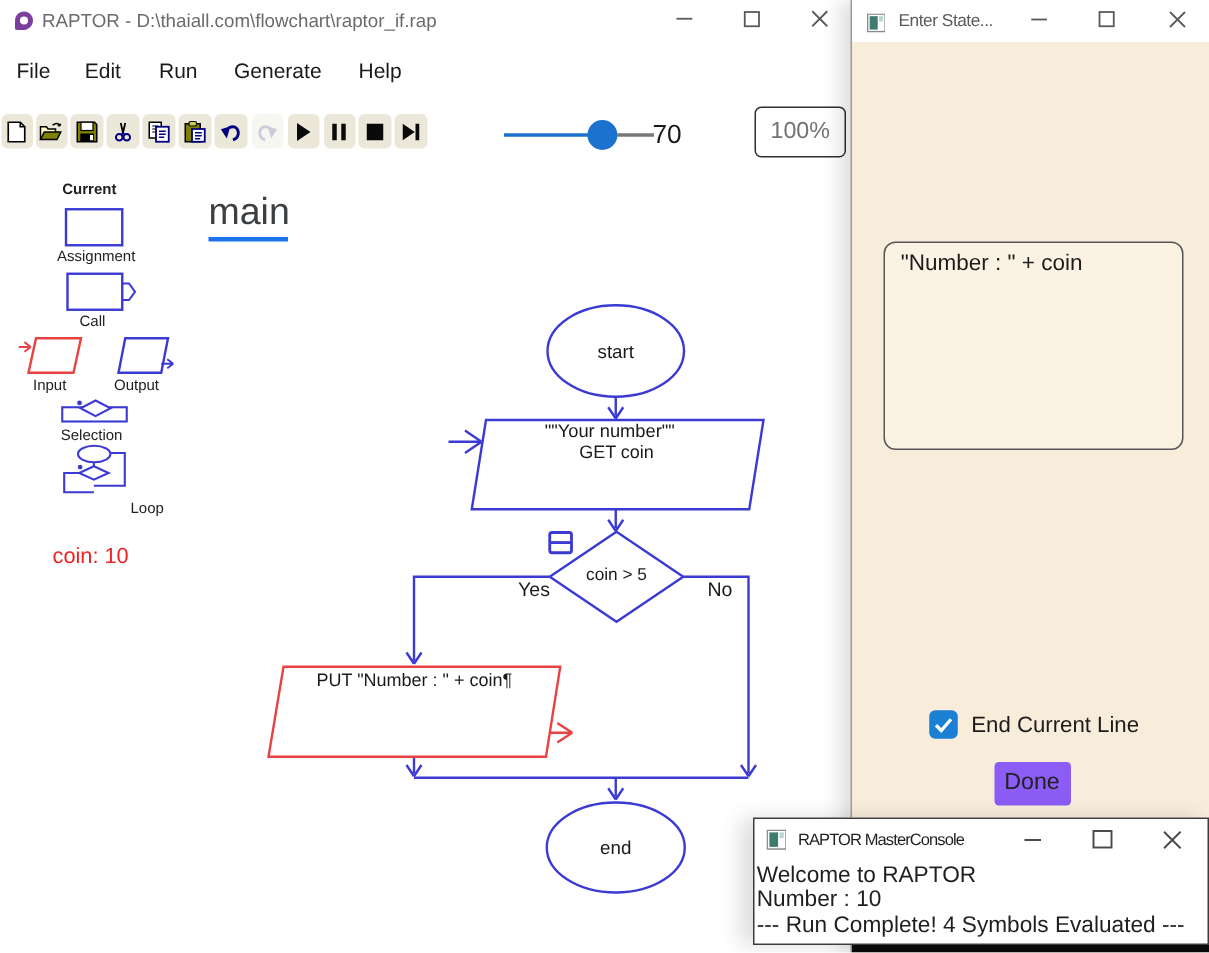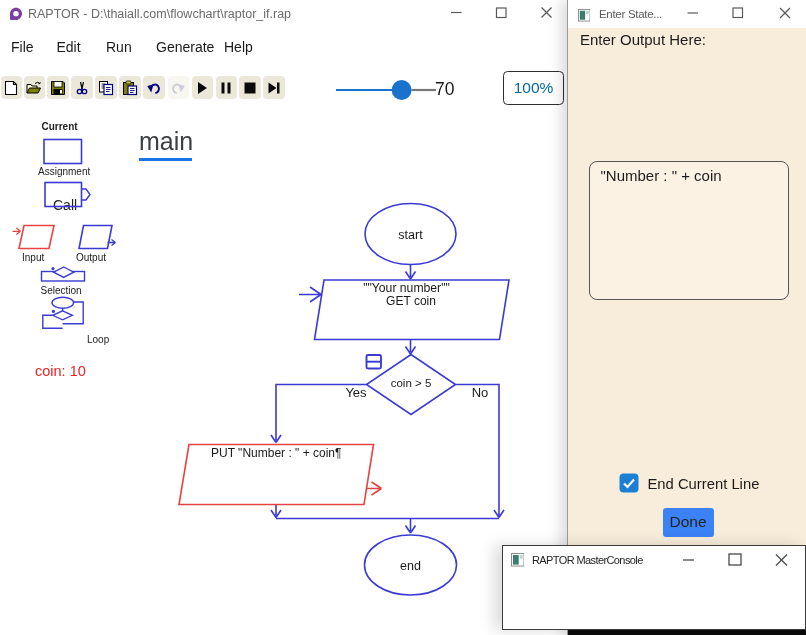--- a/index.html
+++ b/index.html
@@ -26,21 +26,21 @@
   <line x1="3" y1="12.5" x2="13.5" y2="12.5" stroke="#5a5a5a" stroke-width="1.2"></line>
   <rect x="48.5" y="8" width="9.5" height="9.5" fill="none" stroke="#5a5a5a" stroke-width="1.2"></rect>
   <line x1="93.5" y1="7.5" x2="103.5" y2="17.5" stroke="#5a5a5a" stroke-width="1.2"></line>
   <line x1="103.5" y1="7.5" x2="93.5" y2="17.5" stroke="#5a5a5a" stroke-width="1.2"></line>
 </svg>
 
 <div class="menu" style="left:11px;">File</div>
 <div class="menu" style="left:56.5px;text-align:center;">Edit</div>
 <div class="menu" style="left:106px;">Run</div>
 <div class="menu" style="left:156px;">Generate</div>
-<div class="menu" style="left:224px;">Help</div>
+<div class="menu" style="left:239px;">Help</div>
 
 <div class="tb" style="left:0.5px">
  <svg width="16" height="16" viewBox="0 0 16 16">
         <path d="M2.5 1.5 h8 l3 3 v10 h-11 Z" fill="#fff" stroke="#000" stroke-width="1.1"></path>
         <path d="M10.5 1.5 v3 h3" fill="none" stroke="#000" stroke-width="1.1"></path>
       </svg>
 </div>
 <div class="tb" style="left:23.5px">
  <svg width="17" height="16" viewBox="0 0 17 16">
         <path d="M1 13 V4.5 h4 l1 1.5 h5 v2" fill="#ffffcc" stroke="#000" stroke-width="1"></path>
@@ -114,28 +114,28 @@
         <rect x="11" y="2.5" width="2.5" height="11" fill="#0a0a0a"></rect>
       </svg>
 </div>
 
 <svg class="abs" style="left:330px;top:78px" width="130" height="25" viewBox="0 0 130 25">
   <line x1="6" y1="12" x2="62" y2="12" stroke="#1b72ce" stroke-width="2.2"></line>
   <line x1="81.5" y1="12" x2="106" y2="12" stroke="#777" stroke-width="2.2"></line>
   <circle cx="71.6" cy="12" r="10" fill="#1b72ce"></circle>
 </svg>
 <div class="abs" style="left:435px;top:79px;font-size:17.5px;color:#1a1a1a;">70</div>
-<div class="abs" style="left:503px;top:71px;width:61px;height:33.5px;border:1.7px solid #2e2e2e;border-radius:4.5px;display:flex;align-items:center;justify-content:center;font-size:15.5px;color:#0369a1;">100%</div>
+<div class="abs" style="left:503px;top:71px;width:61px;height:33.5px;border:1.7px solid #2e2e2e;border-radius:4.5px;display:flex;align-items:center;justify-content:center;font-size:15.5px;color:#737373;">100%</div>
 
 <div class="abs" style="left:139px;top:126.5px;font-size:25px;color:#3c4043;">main</div>
 <div class="abs" style="left:138.5px;top:158.2px;width:53px;height:2.8px;background:#1a73e8;"></div>
 
 <div class="abs" style="left:41.5px;top:121px;font-size:10px;font-weight:bold;color:#222;">Current</div>
 <div class="abs" style="left:38px;top:165.5px;font-size:10px;color:#222;">Assignment</div>
-<div class="abs" style="left:53px;top:197px;font-size:14px;color:#222;">Call</div>
+<div class="abs" style="left:53px;top:209px;font-size:10px;color:#222;">Call</div>
 <div class="abs" style="left:22px;top:252px;font-size:10px;color:#222;">Input</div>
 <div class="abs" style="left:76px;top:252px;font-size:10px;color:#222;">Output</div>
 <div class="abs" style="left:40.5px;top:285.3px;font-size:10px;color:#222;">Selection</div>
 <div class="abs" style="left:52px;top:333.5px;font-size:10px;color:#222;padding-left:35px;">Loop</div>
 <div class="abs" style="left:35px;top:363px;font-size:14.5px;color:#ee2222;">coin: 10</div>
 
 <svg id="fc" class="abs" style="left:0;top:0" width="806" height="635" viewBox="0 0 806 635" fill="none">
 <g stroke="#3b3bd4" stroke-width="1.6">
 
   <rect x="44" y="139.5" width="37.5" height="24" fill="none"></rect>
@@ -205,41 +205,41 @@
     <rect x="2" y="2" width="6" height="10" fill="#3d7c6e"></rect>
     <rect x="9" y="2" width="3" height="4" fill="#bcd6cf"></rect>
   </svg>
   <div class="abs" style="left:31px;top:8px;font-size:11.5px;letter-spacing:-0.3px;color:#5a5a5a;">Enter State...</div>
   <svg class="abs" style="left:112px;top:0" width="127" height="26" viewBox="0 0 127 26">
     <line x1="7.5" y1="13" x2="18" y2="13" stroke="#5a5a5a" stroke-width="1.2"></line>
     <rect x="53" y="8" width="9.5" height="9.5" fill="none" stroke="#5a5a5a" stroke-width="1.2"></rect>
     <line x1="100" y1="8" x2="110" y2="18" stroke="#5a5a5a" stroke-width="1.2"></line>
     <line x1="110" y1="8" x2="100" y2="18" stroke="#5a5a5a" stroke-width="1.2"></line>
   </svg>
-  <div class="abs" style="left:12px;top:30.5px;">Enter Output Here:</div>
   <div class="abs" style="left:20.5px;top:160.5px;width:200px;height:139px;background:#fbf2e4;border:1px solid #555;border-radius:8px;">
     <div style="margin:5.5px 0 0 11px;">"Number : " + coin</div>
   </div>
   <svg class="abs" style="left:51px;top:472.5px" width="20" height="20" viewBox="0 0 20 20">
     <rect x="0.5" y="0.5" width="19" height="19" rx="4" fill="#1b7fd4"></rect>
     <path d="M5 10.5 L8.5 14 L15 6.5" fill="none" stroke="#fff" stroke-width="2.2"></path>
   </svg>
   <div class="abs" style="left:79.5px;top:475.5px;font-size:14.8px;">End Current Line</div>
-  <div class="abs" style="left:94.5px;top:507.5px;width:51px;height:29px;background:#3b82f6;border-radius:3px;display:flex;align-items:center;justify-content:center;font-size:15.5px;color:#222;">Done</div>
+  <div class="abs" style="left:94.5px;top:507.5px;width:51px;height:29px;background:#8b5cf6;border-radius:3px;display:flex;align-items:center;justify-content:center;font-size:15.5px;color:#222;">Done</div>
 </div>
 
 <div class="abs" id="console" style="left:502px;top:545px;width:304px;height:85px;background:#fff;border:1px solid #3c3c3c;box-shadow:-8px 0 14px rgba(0,0,0,0.14);">
   <svg class="abs" style="left:7.5px;top:7px" width="13.5" height="13.5" viewBox="0 0 14 14">
     <rect x="0.5" y="0.5" width="13" height="13" fill="#fff" stroke="#888" stroke-width="1"></rect>
     <rect x="2" y="2" width="6" height="10" fill="#3d7c6e"></rect>
     <rect x="9" y="2" width="3" height="4" fill="#bcd6cf"></rect>
   </svg>
   <div class="abs" style="left:29px;top:8px;font-size:11px;letter-spacing:-0.6px;color:#1f1f1f;">RAPTOR MasterConsole</div>
   <svg class="abs" style="left:174px;top:0" width="130" height="26" viewBox="0 0 130 26">
     <line x1="6" y1="14" x2="17" y2="14" stroke="#4a4a4a" stroke-width="1.3"></line>
     <rect x="52" y="8" width="12" height="11" fill="none" stroke="#4a4a4a" stroke-width="1.3"></rect>
     <line x1="99" y1="8.5" x2="110" y2="19.5" stroke="#4a4a4a" stroke-width="1.3"></line>
     <line x1="110" y1="8.5" x2="99" y2="19.5" stroke="#4a4a4a" stroke-width="1.3"></line>
   </svg>
+  <div class="abs" style="left:1.5px;top:29.5px;font-size:15.1px;line-height:16.6px;color:#1f1f1f;">Welcome to RAPTOR<br>Number : 10<br>--- Run Complete! 4 Symbols Evaluated ---</div>
 </div>
 <div class="abs" style="left:568px;top:630px;width:238px;height:5px;background:#0a0a0a;"></div>
 
 </div>
 
 </body></html>

